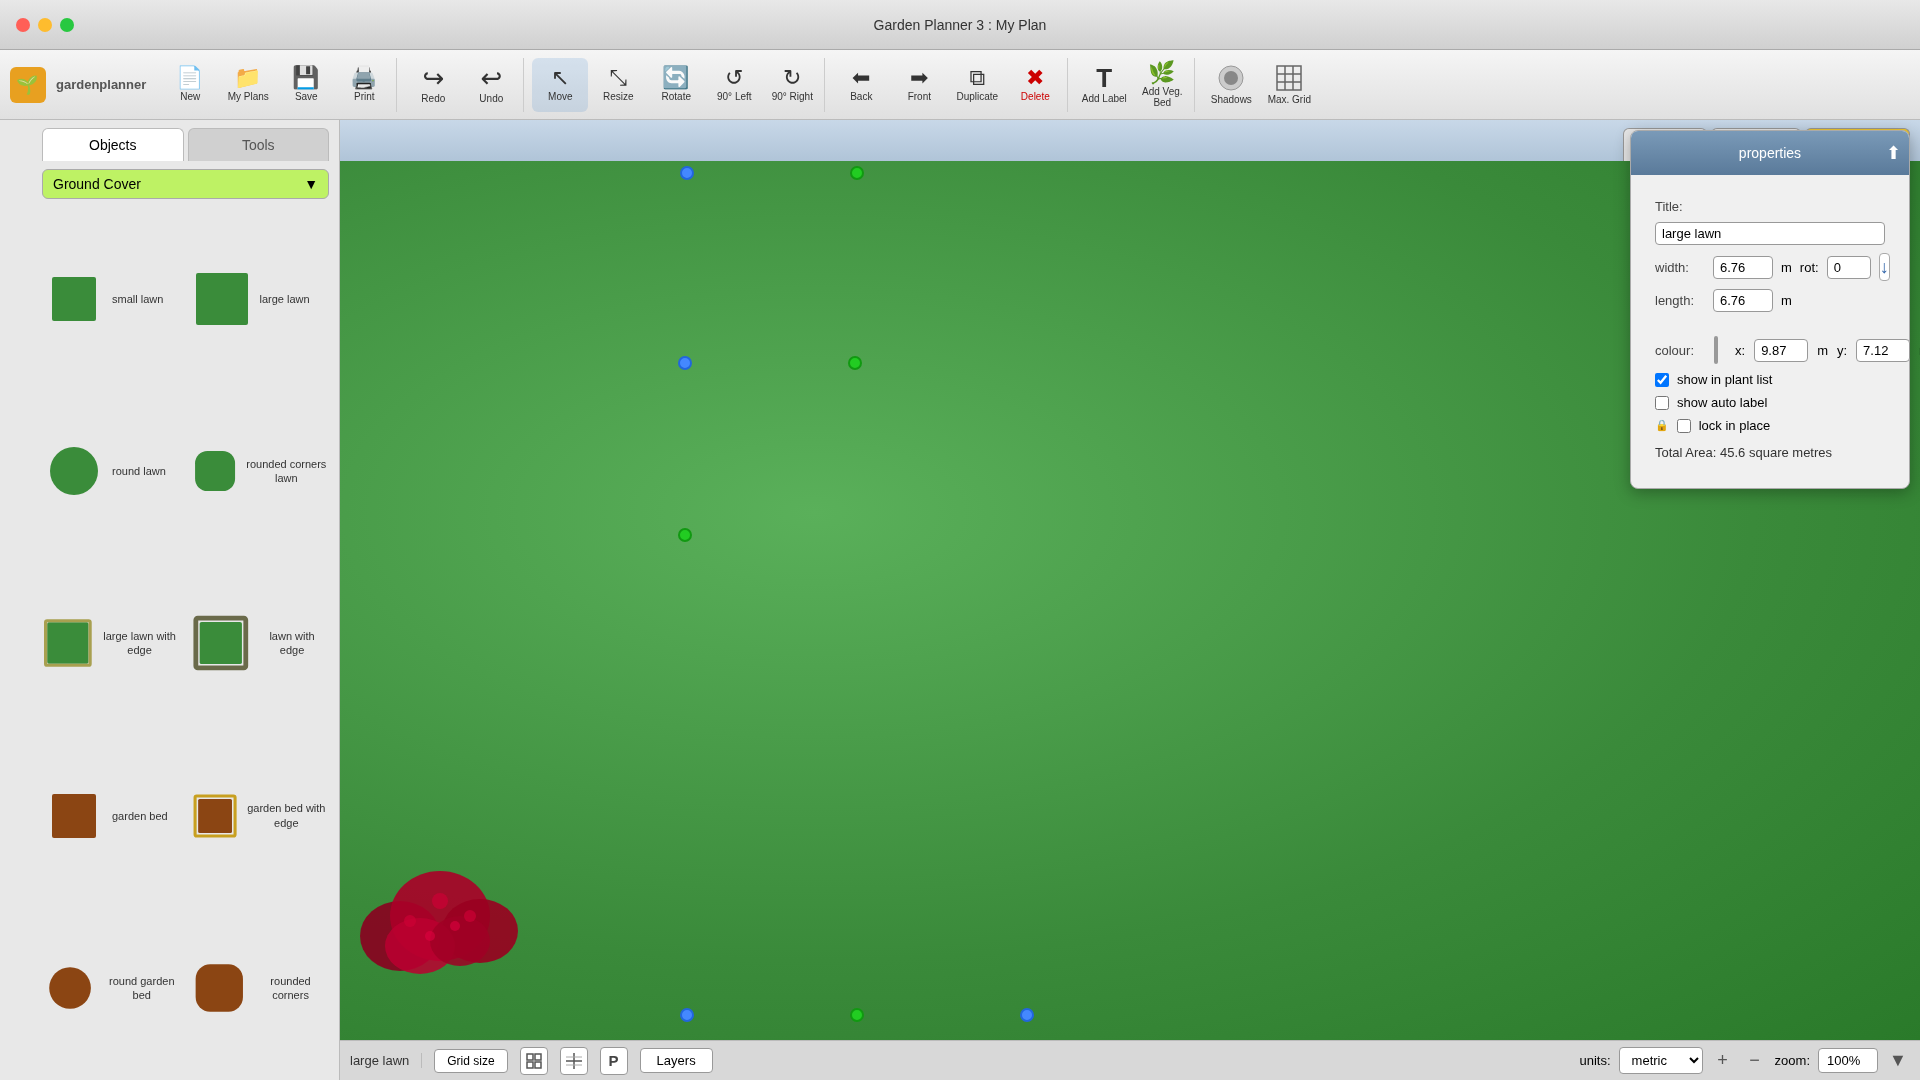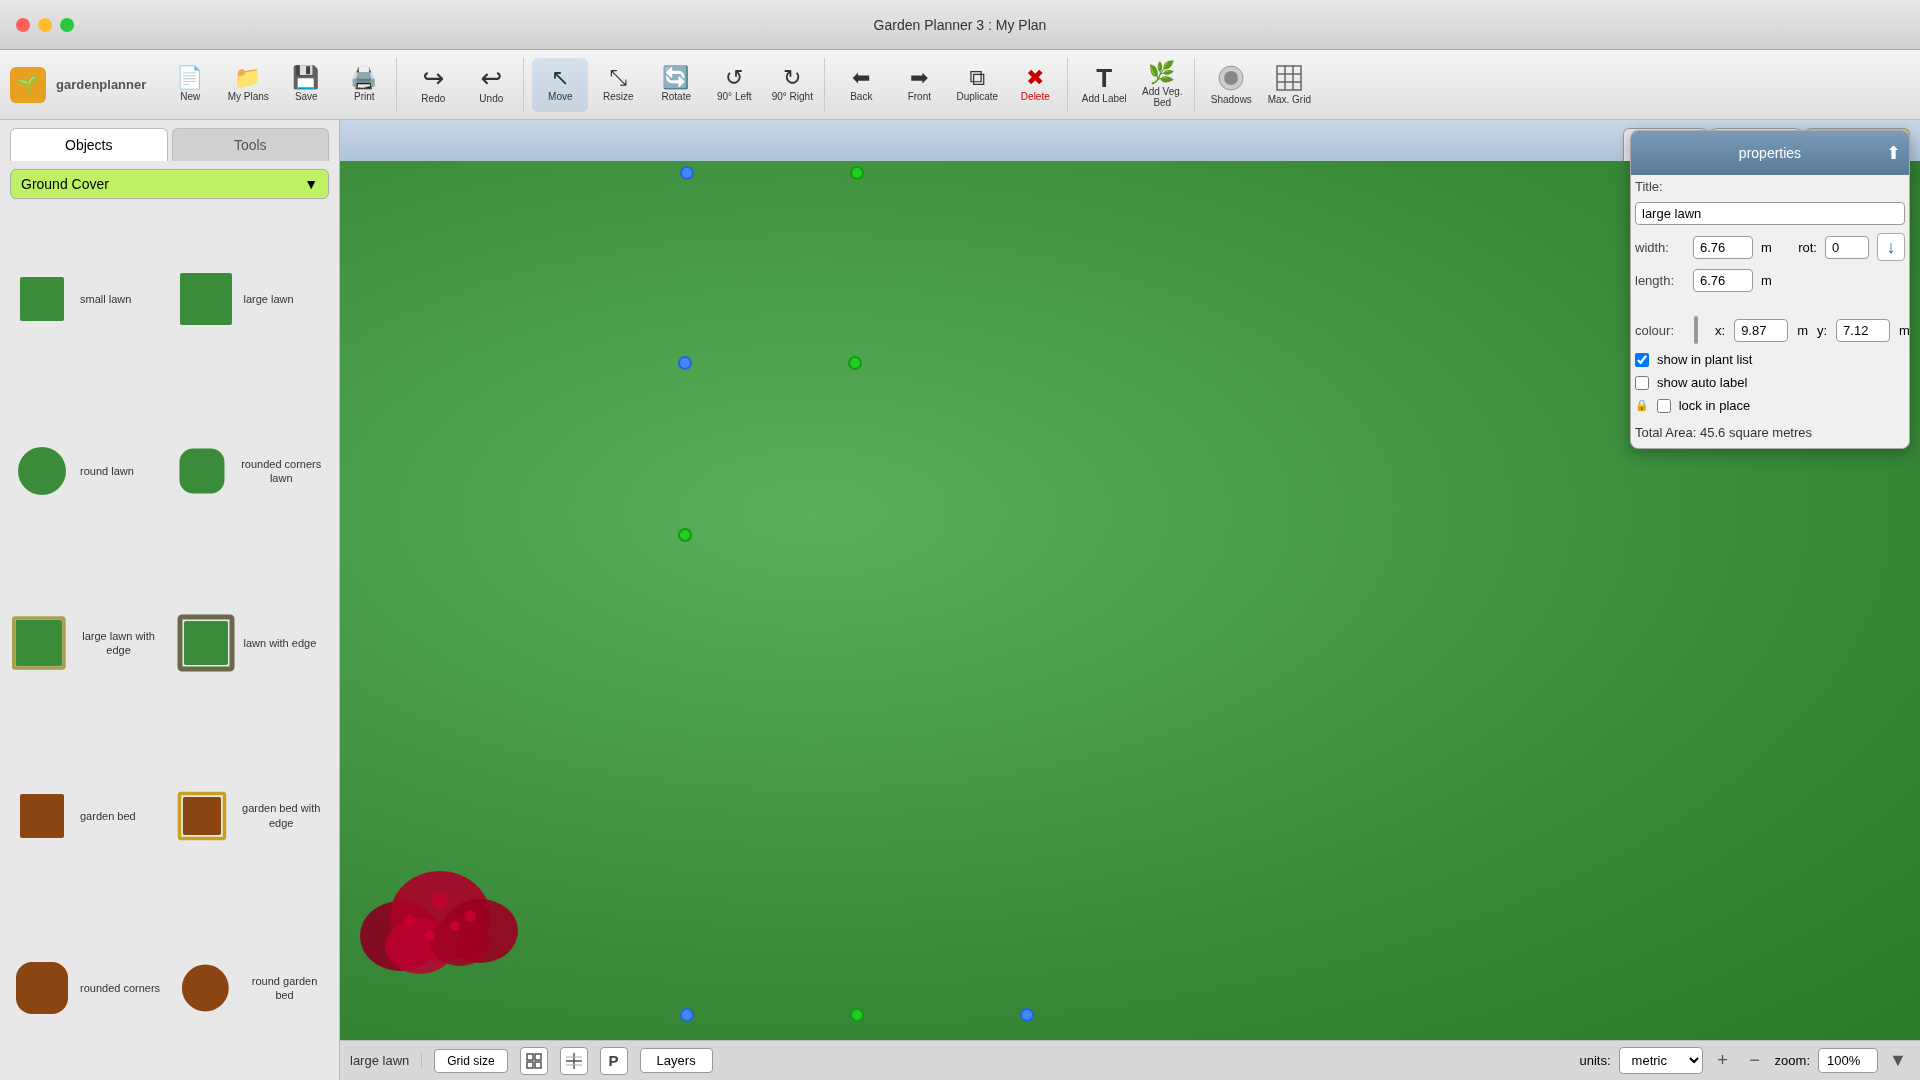--- a/index.html
+++ b/index.html
@@ -41,21 +41,21 @@
 
     
     #main-area {
       display: flex; width: 100%; height: calc(1080px - 50px - 70px);
     }
 
     
     #left-panel {
       width: 340px; min-width: 340px; height: 100%;
       background: #e8e8e8; border-right: 1px solid #bbb;
-      display: flex; flex-direction: column;
+      display: flex; flex-direction: column; padding-left: 32px;
     }
 
     
     #panel-tabs { display: flex; padding: 8px 10px 0; gap: 4px; }
     .panel-tab {
       flex: 1; padding: 8px 0; text-align: center; font-size: 14px; font-weight: 500;
       border-radius: 6px 6px 0 0; cursor: pointer; border: 1px solid #bbb; border-bottom: none;
     }
     .panel-tab.active { background: #fff; color: #000; }
     .panel-tab.inactive { background: #d0d0d0; color: #555; }
@@ -140,21 +140,21 @@
       background: #f0f0f0; border: 1px solid #aaa; border-radius: 8px;
       box-shadow: 0 4px 16px rgba(0,0,0,0.3);
     }
     #props-header {
       background: linear-gradient(to bottom, #7a9ab8, #5a7a9a);
       color: white; text-align: center; padding: 14px; font-size: 14px; font-weight: 500;
       border-radius: 7px 7px 0 0; display: flex; align-items: center; justify-content: center;
       position: relative;
     }
     #props-collapse { position: absolute; right: 8px; font-size: 18px; cursor: pointer; }
-    #props-body { padding: 4px; display: flex; flex-direction: column; gap: 8px; }
+    #props-body { padding: 24px; display: flex; flex-direction: column; gap: 8px; }
 
     .prop-row { display: flex; align-items: center; gap: 8px; font-size: 13px; }
     .prop-label { color: #444; min-width: 50px; }
     .prop-input {
       border: 1px solid #999; border-radius: 4px; padding: 3px 6px; font-size: 13px;
       background: white;
     }
     .prop-input.wide { width: 160px; }
     .prop-input.narrow { width: 60px; }
 
@@ -375,30 +375,30 @@
       <div class="obj-item">
         <svg class="obj-thumb" viewBox="0 0 60 60">
           <rect x="8" y="8" width="44" height="44" rx="2" class="bed-fill"></rect>
           <rect x="4" y="4" width="52" height="52" rx="2" fill="none" stroke="#c8a020" stroke-width="4"></rect>
         </svg>
         <span class="obj-label">garden bed with edge</span>
       </div>
 
       <div class="obj-item">
         <svg class="obj-thumb" viewBox="0 0 60 60">
+          <circle cx="30" cy="30" r="24" class="bed-fill"></circle>
+        </svg>
+        <span class="obj-label">round garden bed</span>
+      </div>
+
+      <div class="obj-item">
+        <svg class="obj-thumb" viewBox="0 0 60 60">
           <rect x="4" y="4" width="52" height="52" rx="16" class="bed-fill"></rect>
         </svg>
         <span class="obj-label">rounded corners</span>
-      </div>
-
-      <div class="obj-item">
-        <svg class="obj-thumb" viewBox="0 0 60 60">
-          <circle cx="30" cy="30" r="24" class="bed-fill"></circle>
-        </svg>
-        <span class="obj-label">round garden bed</span>
       </div>
 
     </div>
   </div>
 
   <div id="right-area">
 
     <div id="view-tabs">
       <div class="view-tab design">design</div>
       <div class="view-tab preview">preview</div>

